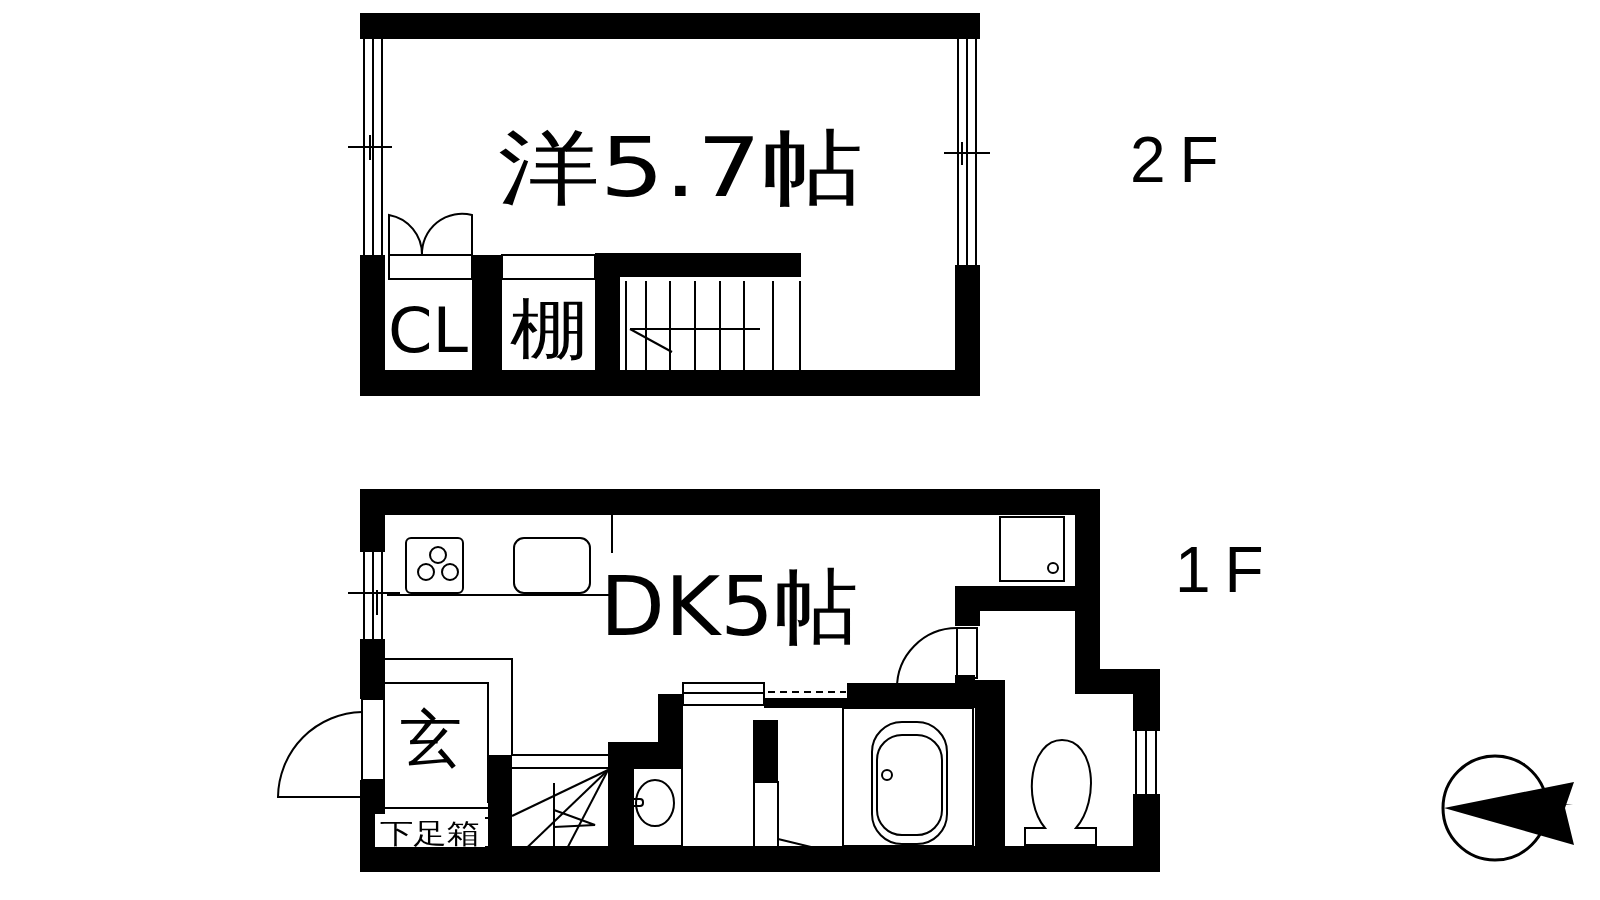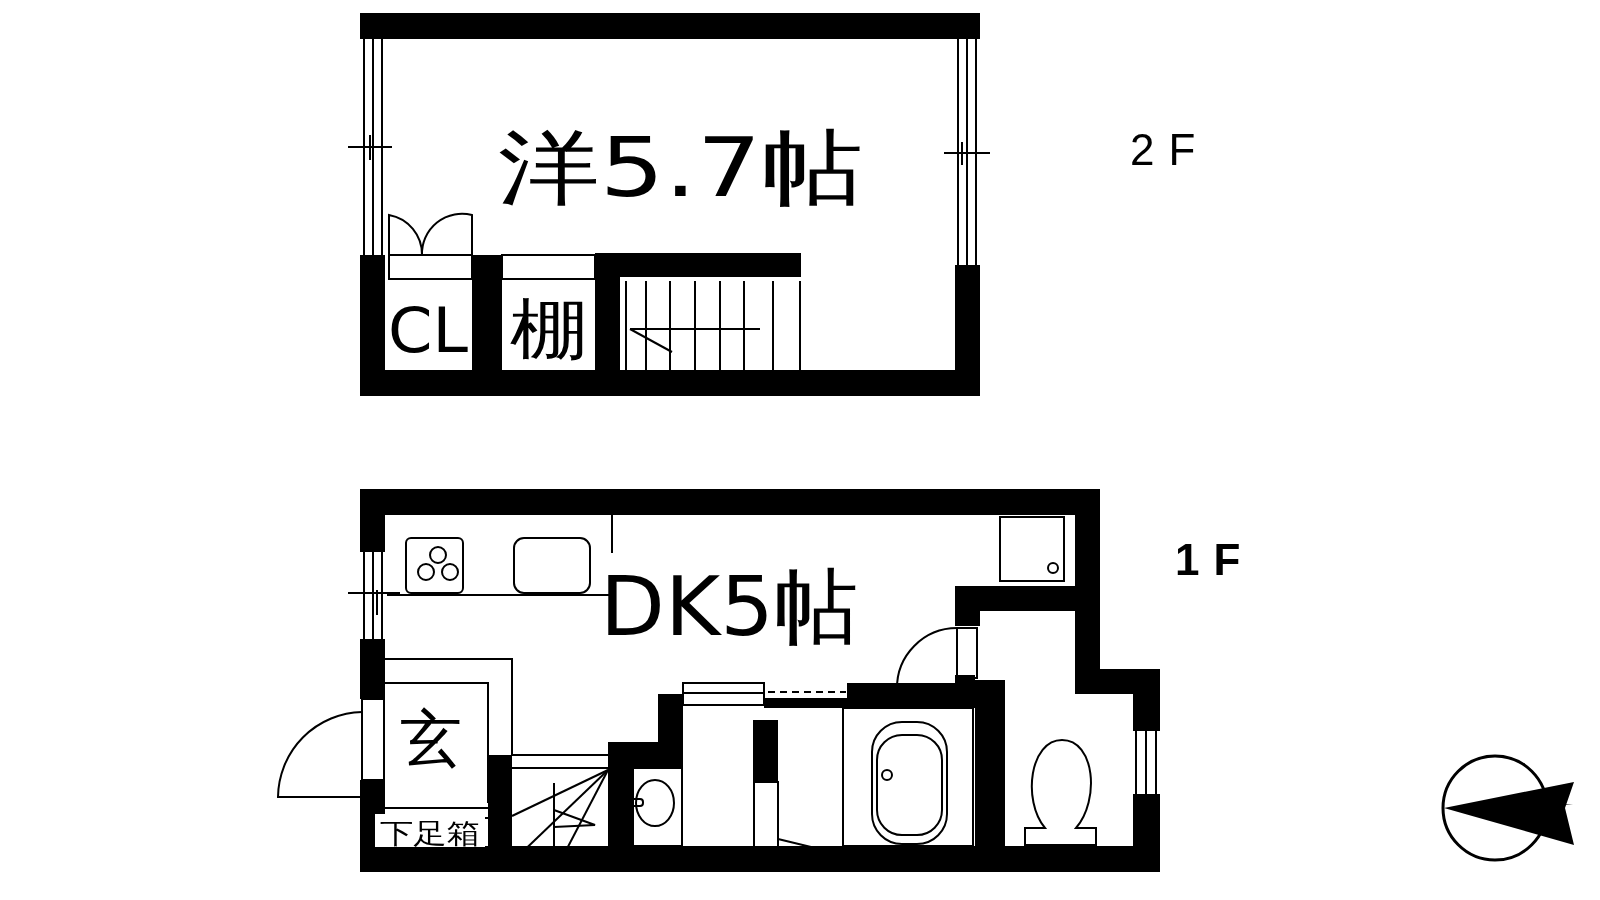--- a/index.html
+++ b/index.html
@@ -1,21 +1,21 @@
 <!DOCTYPE html>
 <html><head>
   <meta charset="utf-8">
   <style>
     html, body { margin:0; padding:0; background:#ffffff; }
     body { width:1600px; height:900px; position:relative; overflow:hidden;
            font-family:"DejaVu Sans","Liberation Sans",sans-serif; }
     svg { position:absolute; left:0; top:0; }
     .lbl { font-family:"DejaVu Sans","Liberation Sans",sans-serif; fill:#000; }
     .floor-label { position:absolute; font-family:"Liberation Sans","DejaVu Sans",sans-serif;
-                   font-size:44px; color:#000; letter-spacing:14px; line-height:1; }
+                   font-size:64px; color:#000; letter-spacing:14px; line-height:1; }
     .thin { fill:none; stroke:#000; stroke-width:2; }
     .wall { fill:#000; }
   </style>
 </head>
 <body>
 
 <svg width="1600" height="900" viewBox="0 0 1600 900">
 
   <g>
 
@@ -188,13 +188,13 @@
   </g>
 
   <g>
     <circle cx="1495" cy="808" r="52" fill="none" stroke="#000" stroke-width="3"></circle>
     <path d="M1444 808 L1573 804 L1565 805 Z" fill="#000"></path>
     <path d="M1444 808 L1574 782 L1565 808 L1574 845 Z" fill="#000"></path>
   </g>
 </svg>
 
 <div class="floor-label" style="left:1130px; top:128px;">2F</div>
-<div class="floor-label" style="left:1175px; top:538px;font-weight:bold;">1F</div>
+<div class="floor-label" style="left:1175px; top:538px;">1F</div>
 
 </body></html>

